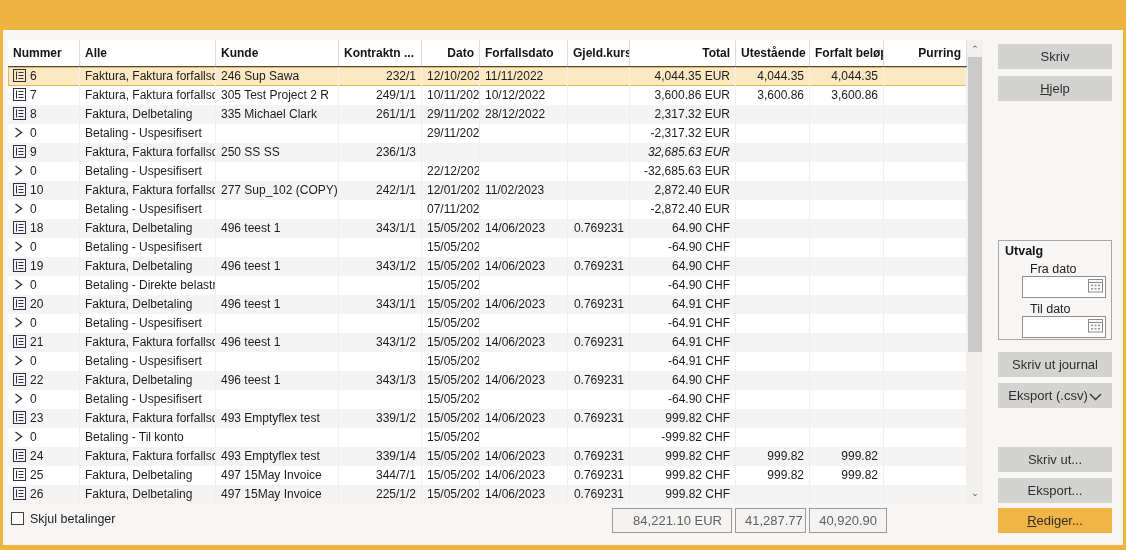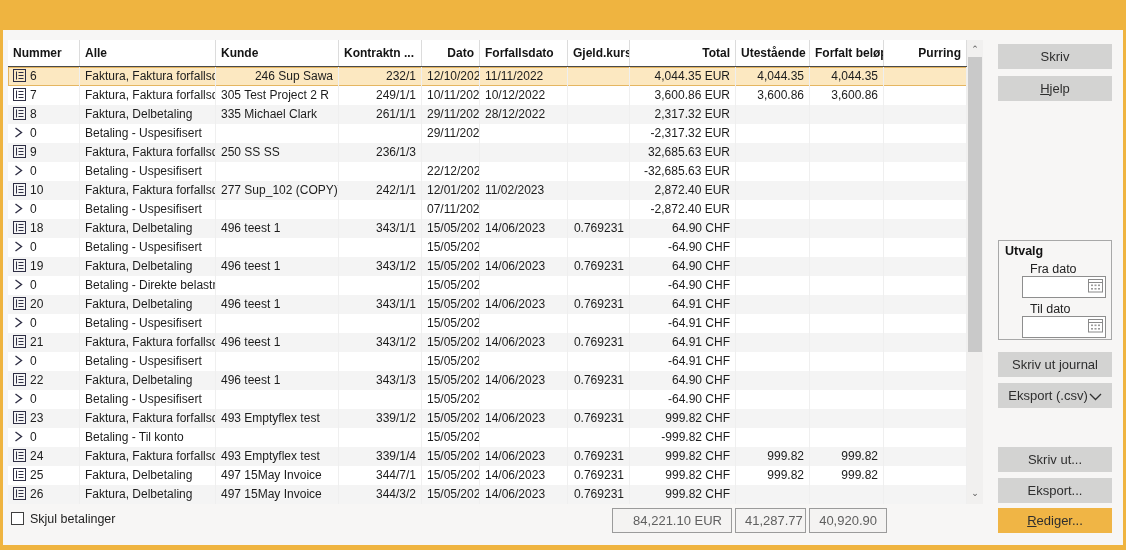--- a/index.html
+++ b/index.html
@@ -82,21 +82,21 @@
       <div class="tbody" id="tbody">
           <div class="tr sel">
             <div class="td" style="width: 72px;"><span class="rowicon"><svg width="13" height="13" viewBox="0 0 13 13">
                   <rect x="0.5" y="0.5" width="12" height="12" fill="none" stroke="#2e2e44"></rect>
                   <line x1="3.5" y1="2.5" x2="3.5" y2="10.5" stroke="#2e2e44"></line>
                   <line x1="5.5" y1="3.5" x2="10.5" y2="3.5" stroke="#2e2e44"></line>
                   <line x1="5.5" y1="6.5" x2="10.5" y2="6.5" stroke="#2e2e44"></line>
                   <line x1="5.5" y1="9.5" x2="10.5" y2="9.5" stroke="#2e2e44"></line>
                 </svg></span><span>6</span></div>
             <div class="td" style="width: 136px;">Faktura, Faktura forfallsda</div>
-            <div class="td" style="width: 123px; text-align: right;">246 Sup Sawa</div>
+            <div class="td" style="width: 123px;">246 Sup Sawa</div>
             <div class="td ar" style="width: 83px;">232/1</div>
             <div class="td ar" style="width: 58px;">12/10/2022</div>
             <div class="td" style="width: 88px;">11/11/2022</div>
             <div class="td ar" style="width: 62px;"></div>
             <div class="td ar" style="width: 106px;">4,044.35 EUR</div>
             <div class="td ar" style="width: 74px;">4,044.35</div>
             <div class="td ar" style="width: 74px;">4,044.35</div>
             <div class="td ar" style="width: 83px;"></div>
           </div>
           <div class="tr odd">
@@ -159,21 +159,21 @@
                   <line x1="5.5" y1="3.5" x2="10.5" y2="3.5" stroke="#2e2e44"></line>
                   <line x1="5.5" y1="6.5" x2="10.5" y2="6.5" stroke="#2e2e44"></line>
                   <line x1="5.5" y1="9.5" x2="10.5" y2="9.5" stroke="#2e2e44"></line>
                 </svg></span><span>9</span></div>
             <div class="td" style="width: 136px;">Faktura, Faktura forfallsda</div>
             <div class="td" style="width: 123px;">250 SS SS</div>
             <div class="td ar" style="width: 83px;">236/1/3</div>
             <div class="td ar" style="width: 58px;"></div>
             <div class="td" style="width: 88px;"></div>
             <div class="td ar" style="width: 62px;"></div>
-            <div class="td ar" style="width: 106px;">32,685.63 EUR</div>
+            <div class="td ar" style="width: 106px; font-style: italic;">32,685.63 EUR</div>
             <div class="td ar" style="width: 74px;"></div>
             <div class="td ar" style="width: 74px;"></div>
             <div class="td ar" style="width: 83px;"></div>
           </div>
           <div class="tr odd">
             <div class="td" style="width: 72px;"><span class="rowicon"><svg width="11" height="13" viewBox="0 0 11 13">
                   <polyline points="2.5,2 8.5,6.5 2.5,11" fill="none" stroke="#2e2e44" stroke-width="1.4"></polyline>
                 </svg></span><span>0</span></div>
             <div class="td" style="width: 136px;">Betaling - Uspesifisert</div>
             <div class="td" style="width: 123px;"></div>
@@ -465,21 +465,21 @@
           <div class="tr even">
             <div class="td" style="width: 72px;"><span class="rowicon"><svg width="13" height="13" viewBox="0 0 13 13">
                   <rect x="0.5" y="0.5" width="12" height="12" fill="none" stroke="#2e2e44"></rect>
                   <line x1="3.5" y1="2.5" x2="3.5" y2="10.5" stroke="#2e2e44"></line>
                   <line x1="5.5" y1="3.5" x2="10.5" y2="3.5" stroke="#2e2e44"></line>
                   <line x1="5.5" y1="6.5" x2="10.5" y2="6.5" stroke="#2e2e44"></line>
                   <line x1="5.5" y1="9.5" x2="10.5" y2="9.5" stroke="#2e2e44"></line>
                 </svg></span><span>26</span></div>
             <div class="td" style="width: 136px;">Faktura, Delbetaling</div>
             <div class="td" style="width: 123px;">497 15May Invoice</div>
-            <div class="td ar" style="width: 83px;">344/3/2</div>
+            <div class="td ar" style="width: 83px;">225/1/2</div>
             <div class="td ar" style="width: 58px;">15/05/2023</div>
             <div class="td" style="width: 88px;">14/06/2023</div>
             <div class="td ar" style="width: 62px;">0.769231</div>
             <div class="td ar" style="width: 106px;">999.82 CHF</div>
             <div class="td ar" style="width: 74px;"></div>
             <div class="td ar" style="width: 74px;"></div>
             <div class="td ar" style="width: 83px;"></div>
           </div>
         </div>
       <div class="vscroll">

